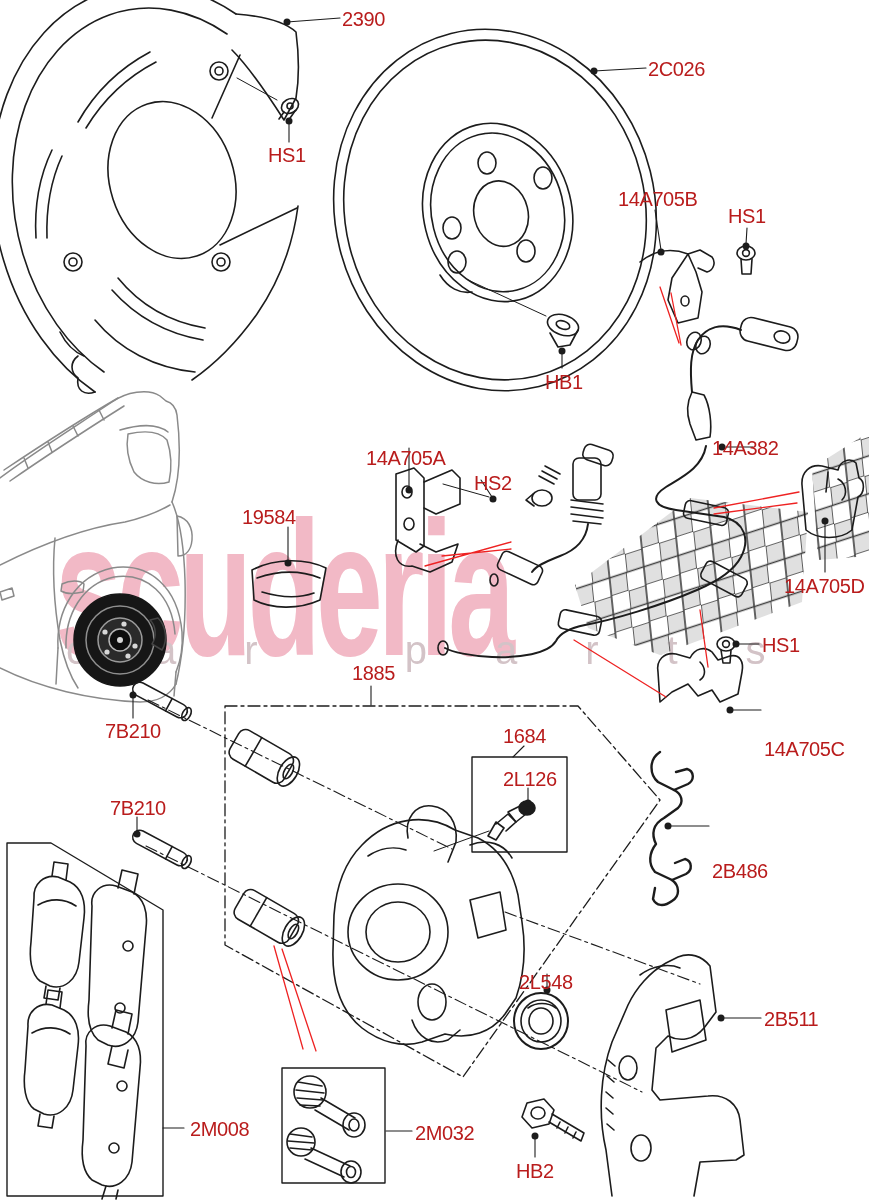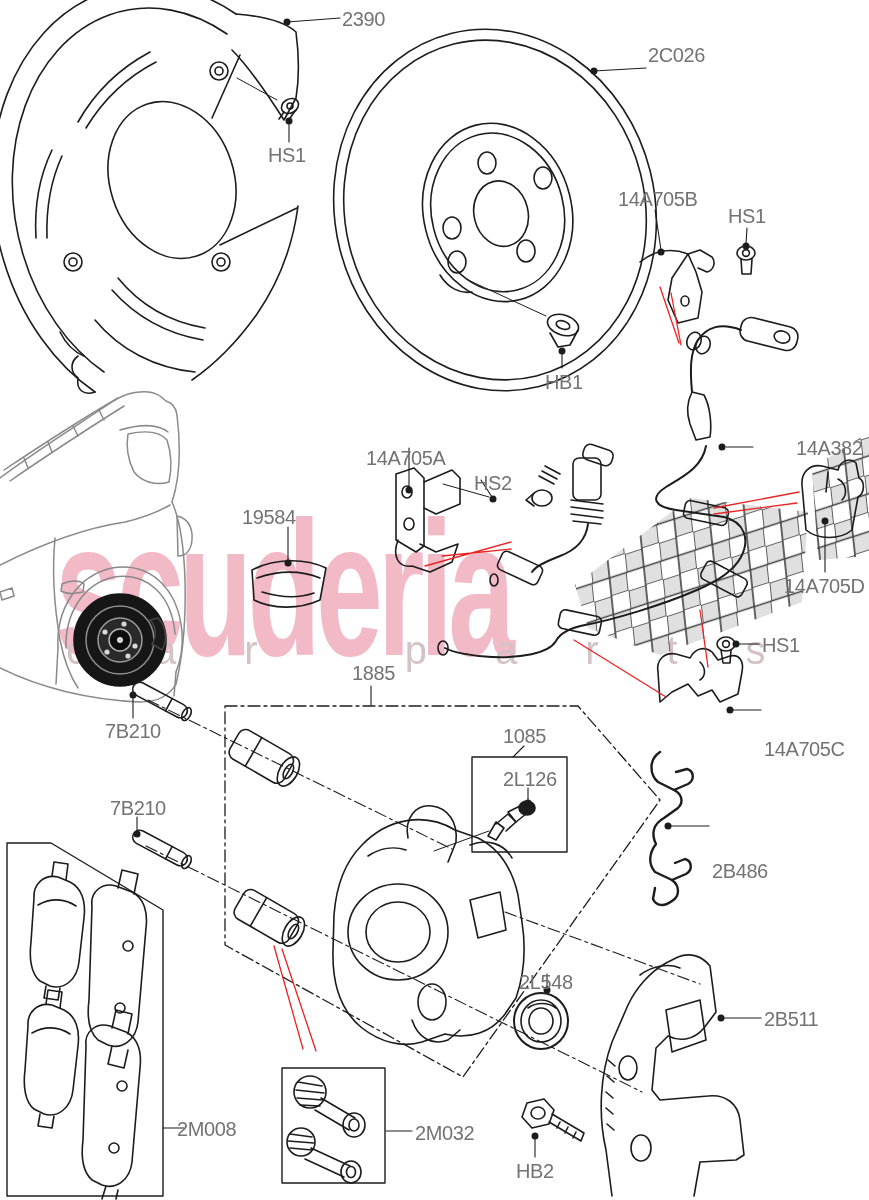--- a/index.html
+++ b/index.html
@@ -6,21 +6,21 @@
   .stage{position:relative;width:869px;height:1200px;background:#fff;overflow:hidden;
          font-family:"Liberation Sans",sans-serif;}
   
   .wm-brand{position:absolute;left:55px;top:478px;font-weight:bold;font-size:150px;
             letter-spacing:-6px;color:#f2b9c6;transform:scale(.80,1.28);
             transform-origin:left top;white-space:nowrap;z-index:1;}
   .wm-tagline{position:absolute;left:66px;top:628px;font-size:40px;letter-spacing:68px;
             color:#d3c3c7;white-space:nowrap;z-index:1;}
   svg.art{position:absolute;left:0;top:0;z-index:2;}
   .part-label{position:absolute;z-index:3;font-size:20px;letter-spacing:-.4px;
-            color:#737373;white-space:nowrap;}
+            color:#b91c1c;white-space:nowrap;}
 </style>
 </head>
 <body>
 
 <div class="stage">
 
   <div class="wm-brand">scuderia</div>
   <div class="wm-tagline">car parts</div>
 
   <svg class="art" width="869" height="1200" viewBox="0 0 869 1200" fill="none" stroke="#1c1c1c" stroke-width="1.6" stroke-linecap="round" stroke-linejoin="round">
@@ -357,37 +357,37 @@
     <g stroke="#ee2222" stroke-width="1.3">
       <path d="M660,287 L679,343 M671,293 L681,345"></path>
       <path d="M425,566 L511,542 M442,556 L511,549"></path>
       <path d="M714,508 L799,492 M714,514 L797,503"></path>
       <path d="M574,640 L666,697 M700,610 L708,667"></path>
       <path d="M274,946 L303,1049 M282,949 L316,1051"></path>
     </g>
   </svg>
 
   <div class="part-label" style="left:342px;top:8px">2390</div>
-  <div class="part-label" style="left:648px;top:44px">2C026</div>
+  <div class="part-label" style="left:648px;top:58px">2C026</div>
   <div class="part-label" style="left:268px;top:144px">HS1</div>
   <div class="part-label" style="left:545px;top:371px">HB1</div>
   <div class="part-label" style="left:618px;top:188px">14A705B</div>
   <div class="part-label" style="left:728px;top:205px">HS1</div>
   <div class="part-label" style="left:366px;top:447px">14A705A</div>
   <div class="part-label" style="left:474px;top:472px">HS2</div>
-  <div class="part-label" style="left:796px;top:437px">14A382</div>
+  <div class="part-label" style="left:712px;top:437px">14A382</div>
   <div class="part-label" style="left:242px;top:506px">19584</div>
   <div class="part-label" style="left:784px;top:575px">14A705D</div>
   <div class="part-label" style="left:762px;top:634px">HS1</div>
   <div class="part-label" style="left:764px;top:738px">14A705C</div>
   <div class="part-label" style="left:352px;top:662px">1885</div>
   <div class="part-label" style="left:105px;top:720px">7B210</div>
   <div class="part-label" style="left:110px;top:797px">7B210</div>
-  <div class="part-label" style="left:503px;top:725px">1085</div>
+  <div class="part-label" style="left:503px;top:725px">1684</div>
   <div class="part-label" style="left:503px;top:768px">2L126</div>
   <div class="part-label" style="left:712px;top:860px">2B486</div>
   <div class="part-label" style="left:519px;top:971px">2L548</div>
   <div class="part-label" style="left:764px;top:1008px">2B511</div>
-  <div class="part-label" style="left:177px;top:1118px">2M008</div>
+  <div class="part-label" style="left:190px;top:1118px">2M008</div>
   <div class="part-label" style="left:415px;top:1122px">2M032</div>
   <div class="part-label" style="left:516px;top:1160px">HB2</div>
 
 </div>
 
 </body></html>

